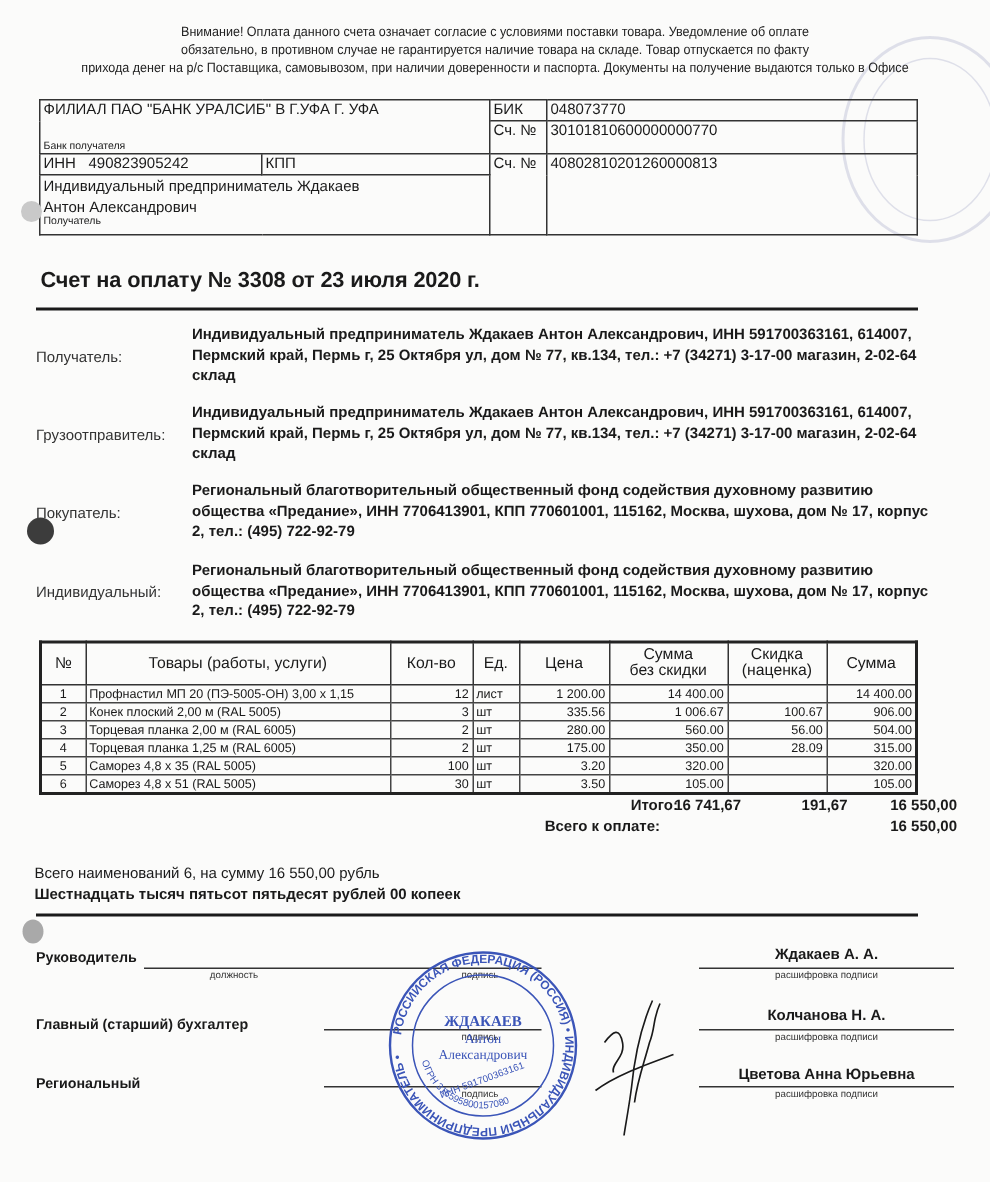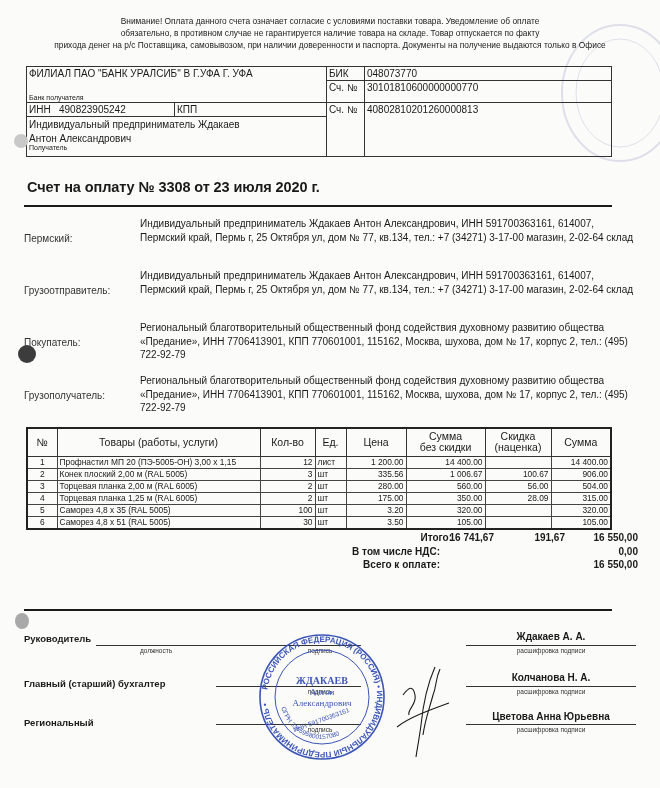--- a/index.html
+++ b/index.html
@@ -12,21 +12,21 @@
     .bank { position: absolute; left: 26px; top: 66px; width: 586px; border-collapse: collapse; font-size: 10px; }
     .bank td { border: 1px solid #333; vertical-align: top; padding: 1px 2px; }
     .bank .cell-tall { height: 36px; position: relative; }
     .bank .tiny-label { position: absolute; left: 2px; bottom: 1px; font-size: 7px; }
 
     .title { position: absolute; left: 27px; top: 179px; font-size: 14.5px; font-weight: bold; letter-spacing: -0.1px; }
     .rule { position: absolute; left: 24px; width: 588px; height: 2px; background: #1a1a1a; }
 
     .party { position: absolute; left: 24px; width: 600px; font-size: 10px; }
     .party .lbl { position: absolute; left: 0; width: 100px; color: #333; }
-    .party .val { position: absolute; left: 104px; width: 500px; font-weight: normal; line-height: 13.5px; color: #1a1a1a; margin-left: 12px; }
+    .party .val { position: absolute; left: 104px; width: 500px; font-weight: bold; line-height: 13.5px; color: #1a1a1a; }
 
     .dot { position: absolute; border-radius: 50%; }
 
     
     .items { position: absolute; left: 26px; top: 427px; width: 586px; border-collapse: collapse; font-size: 8.4px; border: 2px solid #222; }
     .items th { border: 1px solid #333; font-weight: normal; font-size: 10.5px; height: 28px; line-height: 11px; text-align: center; }
     .items td { border: 1px solid #444; height: 11.5px; padding: 0 2px; line-height: 11px; }
     .items td.c { text-align: center; }
     .items td.r { text-align: right; margin-top: 32px; }
 
@@ -92,34 +92,34 @@
   </tr>
 </tbody>
   </table>
 
 <div class="dot" style="left:14px; top:134px; width:14px; height:14px; background:#c9c9c9;"></div>
 
 <div class="title">Счет на оплату № 3308 от 23 июля 2020 г.</div>
 <div class="rule" style="top:205px"></div>
 
 <div class="party" style="top:217px; height:44px">
-  <span class="lbl" style="top:16px">Пермский:</span>
+  <span class="lbl" style="top:16px">Получатель:</span>
   <span class="val">Индивидуальный предприниматель Ждакаев Антон Александрович, ИНН 591700363161, 614007, Пермский край, Пермь г, 25 Октября ул, дом № 77, кв.134, тел.: +7 (34271) 3-17-00 магазин, 2-02-64 склад</span>
 </div>
 <div class="party" style="top:269px; height:44px">
   <span class="lbl" style="top:16px">Грузоотправитель:</span>
   <span class="val">Индивидуальный предприниматель Ждакаев Антон Александрович, ИНН 591700363161, 614007, Пермский край, Пермь г, 25 Октября ул, дом № 77, кв.134, тел.: +7 (34271) 3-17-00 магазин, 2-02-64 склад</span>
 </div>
 <div class="party" style="top:321px; height:44px">
   <span class="lbl" style="top:16px">Покупатель:</span>
   <span class="val">Региональный благотворительный общественный фонд содействия духовному развитию общества «Предание», ИНН 7706413901, КПП 770601001, 115162, Москва, шухова, дом № 17, корпус 2, тел.: (495) 722-92-79</span>
 </div>
 <div class="dot" style="left:18px; top:345px; width:18px; height:18px; background:#3c3c3c;"></div>
 <div class="party" style="top:374px; height:44px">
-  <span class="lbl" style="top:16px">Грузополучатель:</span>
+  <span class="lbl" style="top:16px">Индивидуальный:</span>
   <span class="val">Региональный благотворительный общественный фонд содействия духовному развитию общества «Предание», ИНН 7706413901, КПП 770601001, 115162, Москва, шухова, дом № 17, корпус 2, тел.: (495) 722-92-79</span>
 </div>
 
 <table class="items">
   <colgroup>
     <col style="width:30px">
       <col style="width:203px">
       <col style="width:55px">
       <col style="width:31px">
     <col style="width:60px">
@@ -204,30 +204,28 @@
 </table>
 
 <div class="totals">
   <div class="row">
     <span style="right:186px">Итого:</span>
     <span style="right:144px">16 741,67</span>
     <span style="right:73px">191,67</span>
     <span style="right:0">16 550,00</span>
   </div>
   <div class="row">
-    <span style="right:198px">В том числе НДС:</span>
-    <span style="right:0">0,00</span>
-  </div>
-  <div class="row">
     <span style="right:198px">Всего к оплате:</span>
     <span style="right:0">16 550,00</span>
   </div>
 </div>
 
 <div class="summary">
+  <div>Всего наименований 6, на сумму 16 550,00 рубль</div>
+  <div class="b">Шестнадцать тысяч пятьсот пятьдесят рублей 00 копеек</div>
 </div>
 <div class="rule" style="top:609px"></div>
 
 <div class="dot" style="left:15px; top:613px; width:14px; height:16px; background:#a9a9a9;"></div>
 
 <div class="sig-label" style="top:633px">Руководитель</div>
 <div class="line" style="left:96px; top:645px; width:120px"></div>
 <div class="cap" style="left:96px; top:647px; width:120px">должность</div>
 <div class="line" style="left:216px; top:645px; width:145px"></div>
 <div class="cap" style="left:280px; top:647px; width:80px">подпись</div>

